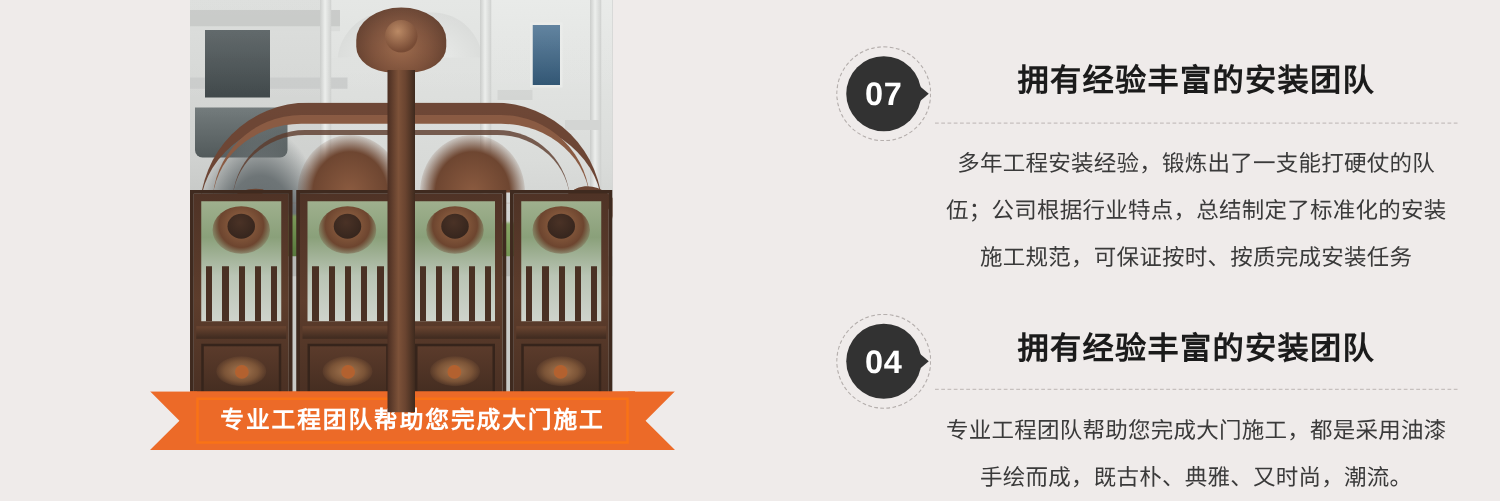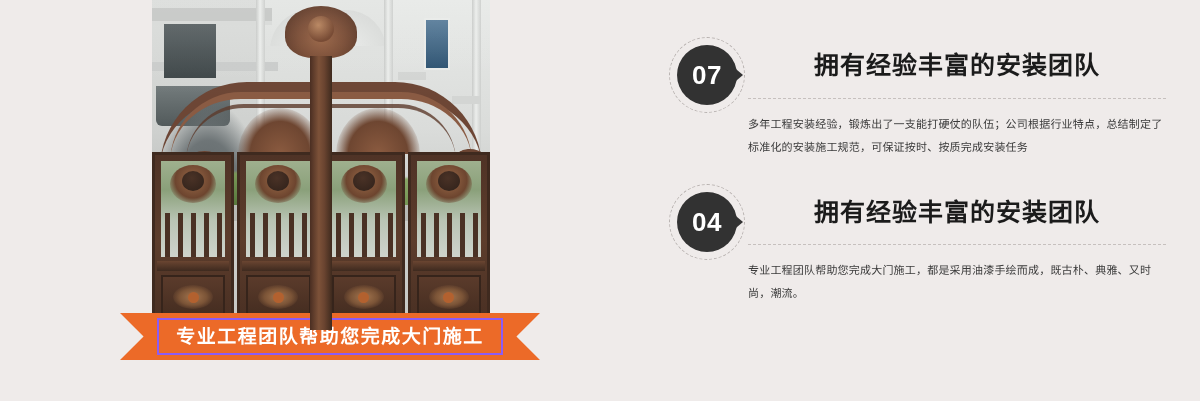--- a/index.html
+++ b/index.html
@@ -256,21 +256,21 @@
     top: 0;
     height: 47px;
     background: #ec6a28;
   }
   .ribbon .band-inner {
     position: absolute;
     left: 37px;
     right: 37px;
     top: 5px;
     height: 37px;
-    border: 2px solid #8b5cf6;
+    border: 2px solid #f97316;
     box-sizing: border-box;
     display: flex;
     align-items: center;
     justify-content: center;
   }
   .ribbon-text {
     color: #ffffff;
     font-size: 19px;
     font-weight: bold;
     letter-spacing: 1.5px;
@@ -352,24 +352,25 @@
     white-space: nowrap;
     text-align: center;
   }
   .divider {
     height: 0;
     border-top: 1px dashed #c6c0be;
     margin-bottom: 14px;
   }
   .feature-desc {
     color: #3a3a3a;
-    font-size: 11px;
+    font-size: 18px;
     line-height: 2.1;
     letter-spacing: 0.2px;
     max-width: 420px;
+    text-align: center;
   }
 </style>
 </head>
 <body>
 
 <div class="stage">
 
   <div class="photo-block">
     <div class="photo-sky"></div>
 

